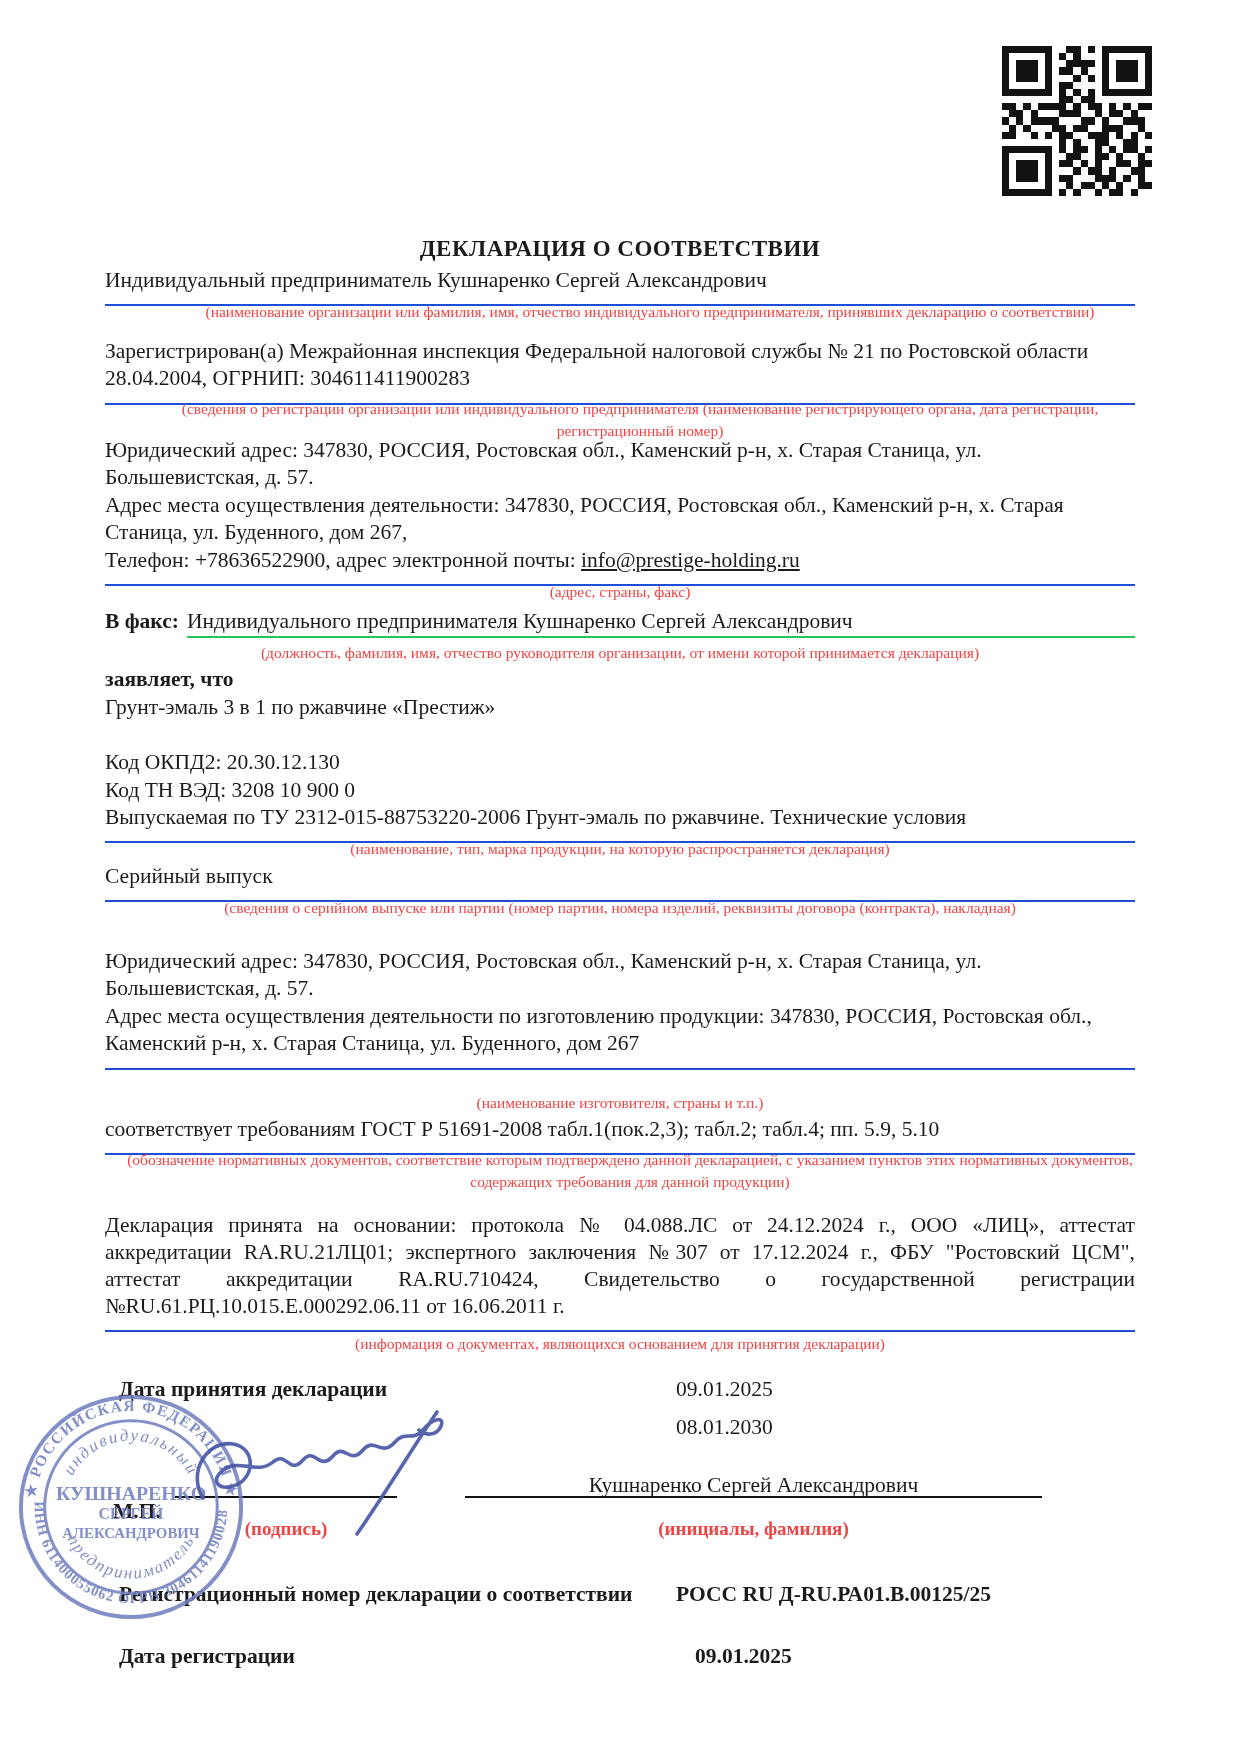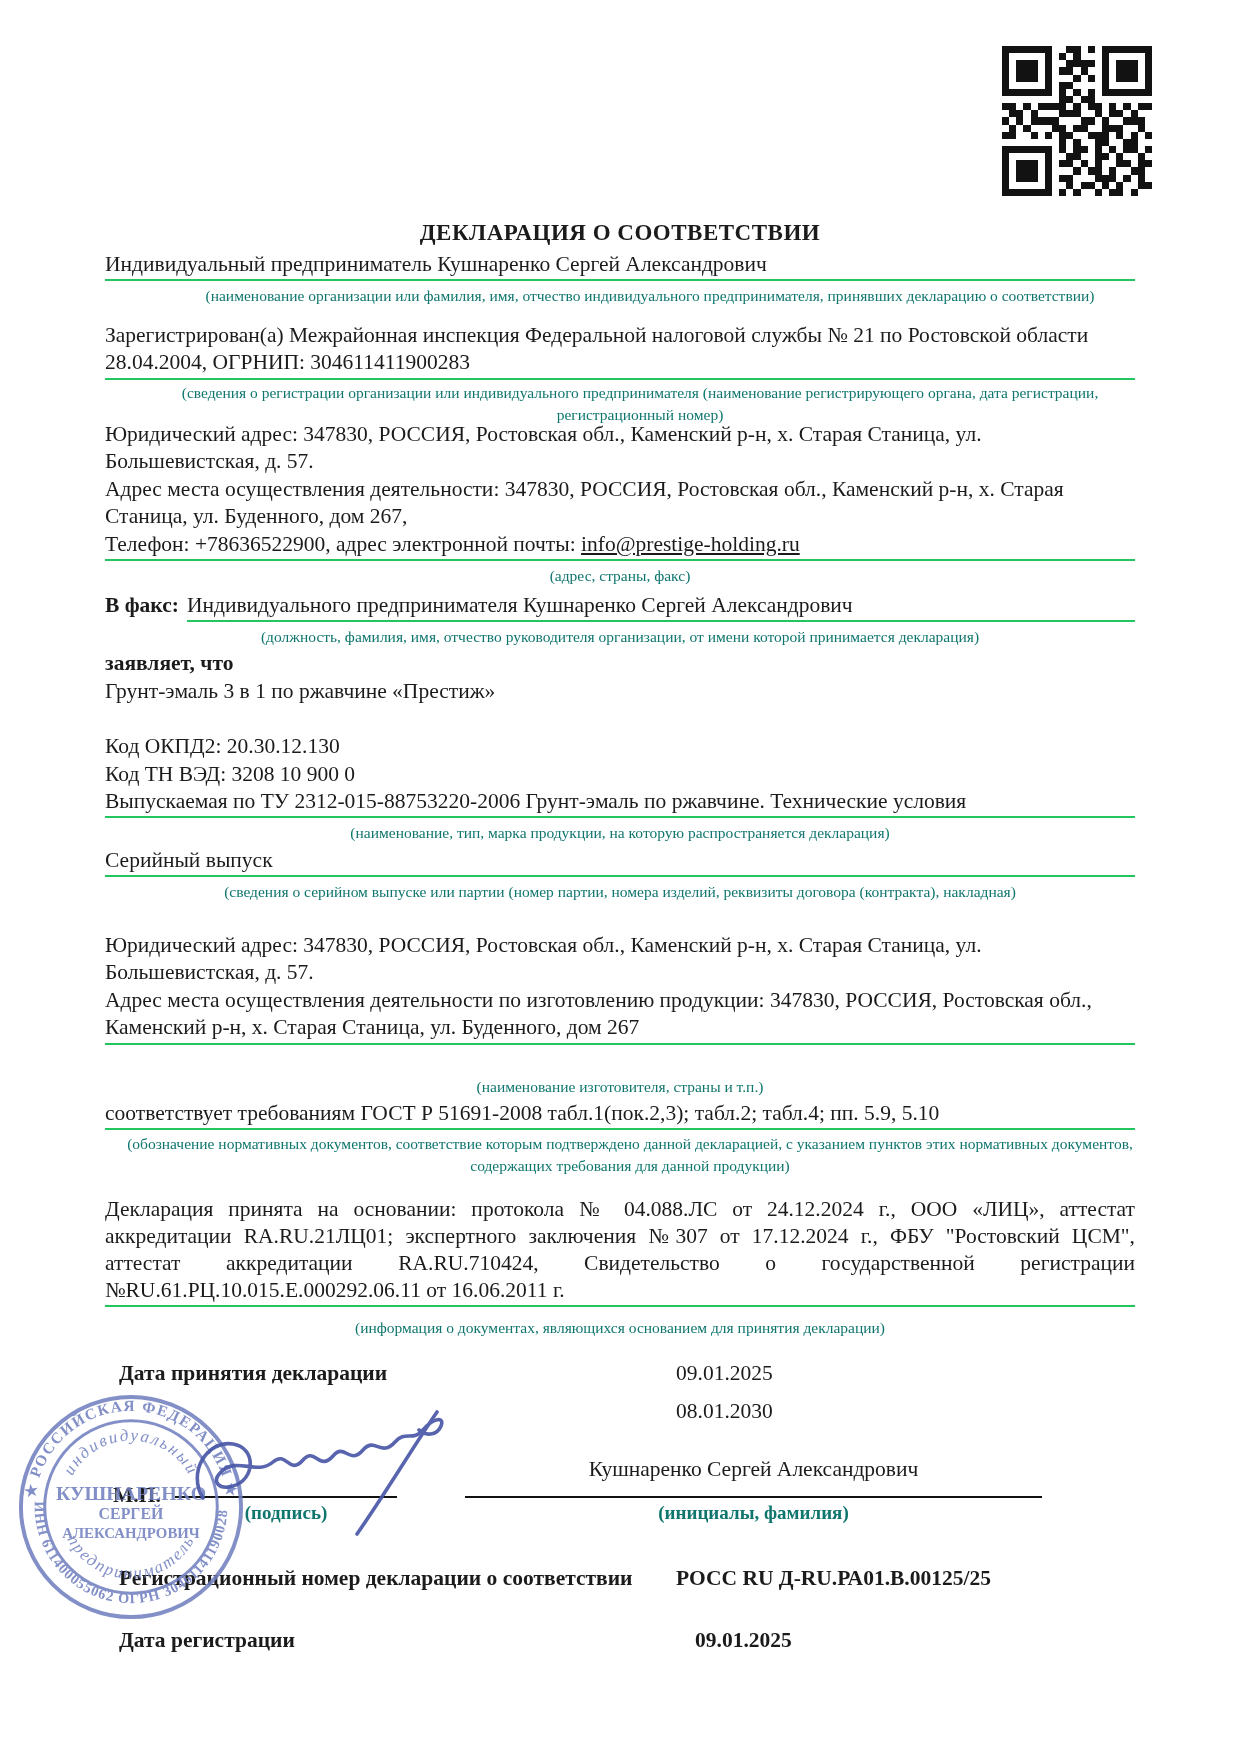--- a/index.html
+++ b/index.html
@@ -1,22 +1,22 @@
 <!DOCTYPE html>
 <html><head>
 <meta charset="utf-8">
 <style>
   html,body{margin:0;padding:0;background:#ffffff;width:1240px;height:1754px;overflow:hidden;}
   body{font-family:"Liberation Serif","DejaVu Serif",serif;color:#1b1b1b;position:relative;}
   .page{position:absolute;inset:0;background:#fff;}
   .content{position:absolute;left:105px;top:0;width:1030px;}
-  .abs{position:absolute;left:0;width:1030px;}
+  .abs{position:absolute;left:0;width:1030px;margin-top:16px;}
   .body-text{font-size:21.5px;line-height:27.4px;}
-  .caption{font-size:15.5px;line-height:21.5px;text-align:center;color:#0f766e;}
-  .uline{border-bottom:2px solid #22c55e;padding-bottom:1px;}
+  .caption{font-size:15.5px;line-height:21.5px;text-align:center;color:#ef4444;}
+  .uline{border-bottom:2px solid #1d4ed8;padding-bottom:10px;}
   .title{font-size:23px;font-weight:bold;text-align:center;letter-spacing:.5px;}
   .bold{font-weight:bold;}
   .rowline{display:flex;align-items:baseline;}
   .rowline .lbl{white-space:nowrap;}
   .rowline .val-col{position:absolute;left:571px;top:0;}
   .flex-uline{display:flex;}
   .flex-uline .fill{flex:1;border-bottom:2px solid #22c55e;padding-bottom:1px;margin-left:8px;}
   .email-ul{text-decoration:underline;}
   .sig-line{position:absolute;height:0;border-bottom:2.5px solid #111;}
   .center-txt{text-align:center;}

